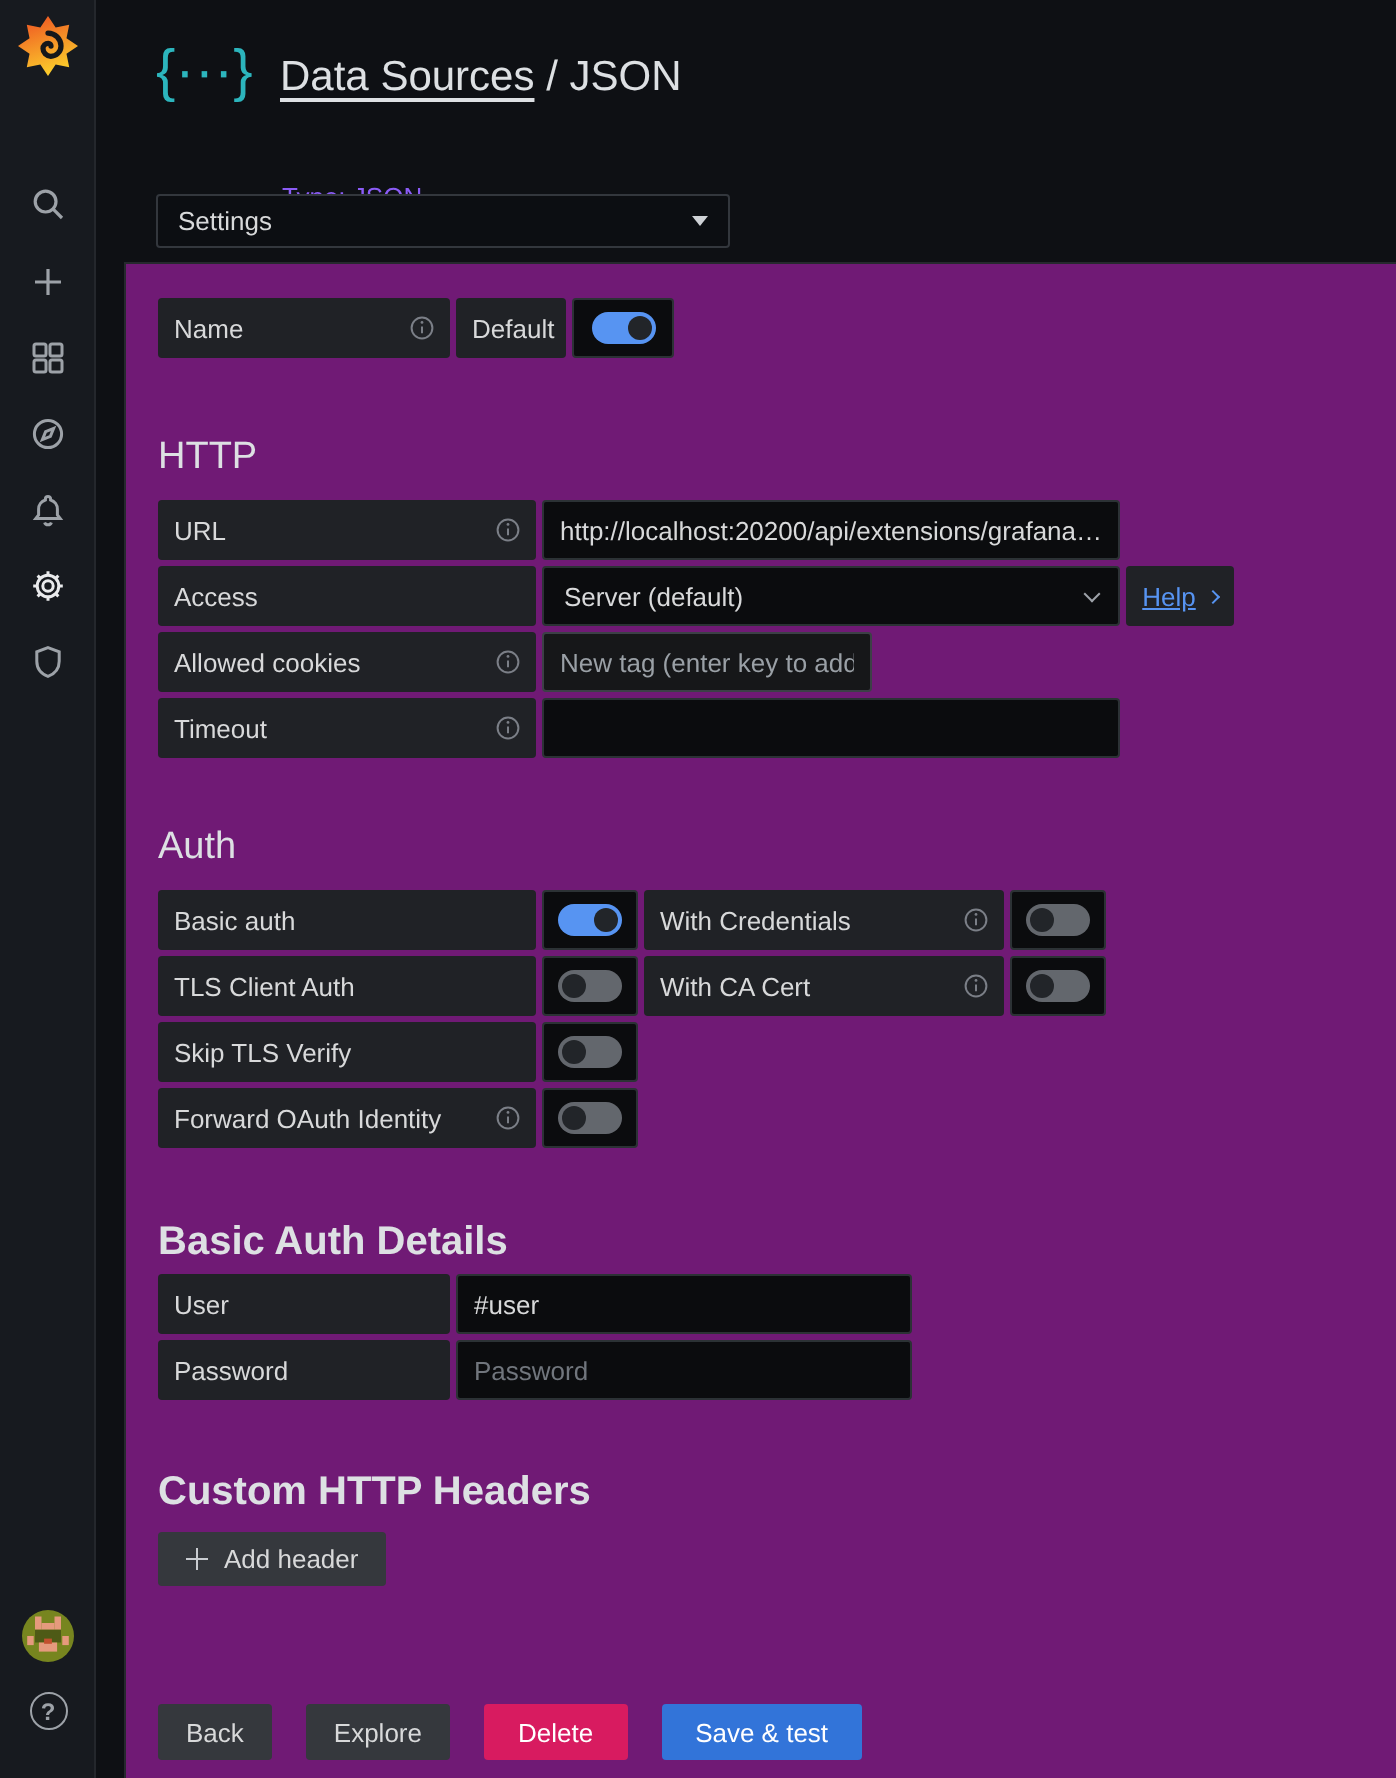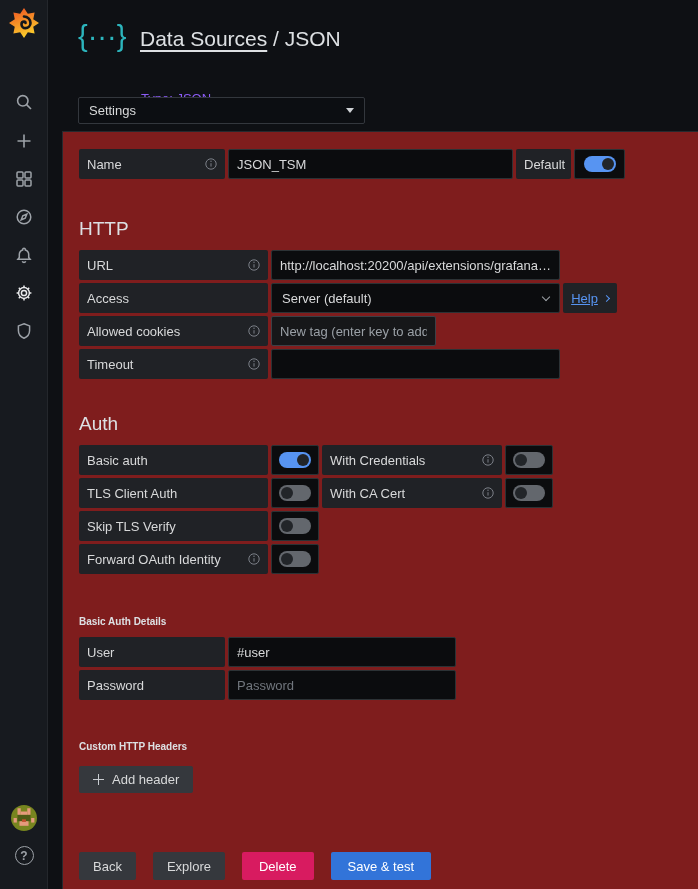--- a/index.html
+++ b/index.html
@@ -25,21 +25,21 @@
 
   .tab-select { position:absolute; left:78px; top:97px; width:287px; height:27px;
                 background:#0c0e12; border:1px solid #33373d; border-radius:2px;
                 display:flex; align-items:center; justify-content:space-between;
                 padding:0 10px; font-size:13px; color:#d8d9da; cursor:pointer; }
   .caret-down { width:0; height:0; border-left:4px solid transparent; border-right:4px solid transparent;
                 border-top:5px solid #cfd2d6; }
 
   
   .panel { position:absolute; left:62px; top:131px; right:0; bottom:0;
-           background:#7f1d1d; border-top:1px solid #26292e; border-left:1px solid #26292e;
+           background:#701a75; border-top:1px solid #26292e; border-left:1px solid #26292e;
            padding:17px 16px; }
 
   .row { display:flex; height:30px; margin-bottom:3px; font-size:13px; }
   .chip { background:#202226; color:#d8d9da; display:flex; align-items:center;
           justify-content:space-between; padding:0 8px; margin-right:3px; border-radius:2px; }
   .lbl { font-weight:500; }
   .w146 { width:146px; } .w189 { width:189px; } .w180 { width:180px; } .w55 { width:55px; }
 
   .input { background:#0b0c0e; border:1px solid #2c3235; border-radius:2px; color:#d8d9da;
            padding:0 8px; margin-right:3px; height:30px; font:13px "Liberation Sans", sans-serif; }
@@ -66,21 +66,21 @@
   .switch.on  { background:#5794f2; }
   .switch.off { background:#63676d; }
   .switch::after { content:""; position:absolute; top:2px; width:12px; height:12px;
                    border-radius:50%; background:#222529; }
   .switch.on::after  { right:2px; }
   .switch.off::after { left:2px; }
 
   h2.section { font-size:19px; font-weight:400; color:#dde0e3; line-height:24px;
                margin:38px 0 9px 0; }
   h2.auth-m { margin-top:33px; }
-  h3.section { font-size:10px; font-weight:700; color:#dde0e3; line-height:17px;
+  h3.section { font-size:20px; font-weight:700; color:#dde0e3; line-height:17px;
                margin:39px 0 7px 0; }
   h3.ch-m { margin:38px 0 11px 0; }
 
   .add-header-btn { margin-top:0; height:27px; background:#35383d; border:none; border-radius:2px;
                     color:#d8d9da; font:13px "Liberation Sans", sans-serif; font-weight:500;
                     padding:0 14px; display:inline-flex; align-items:center; gap:8px; cursor:pointer; }
   .plus-glyph { position:relative; width:11px; height:11px; }
   .plus-glyph::before, .plus-glyph::after { content:""; position:absolute; background:#c9ccd1; }
   .plus-glyph::before { left:5px; top:0; width:1.4px; height:11px; }
   .plus-glyph::after  { top:5px; left:0; width:11px; height:1.4px; }
@@ -200,21 +200,20 @@
     
     <div class="row">
       <div class="chip w146">
         <span class="lbl">Name</span>
         <svg class="info-icon" width="12" height="12" viewBox="0 0 12 12">
           <circle cx="6" cy="6" r="5.2" fill="none" stroke="#7b7f87"></circle>
             <line x1="6" y1="5.2" x2="6" y2="8.6" stroke="#7b7f87"></line>
             <circle cx="6" cy="3.2" r="0.7" fill="#7b7f87"></circle>
         </svg>
       </div>
-      <input class="input i285" value="JSON_TSM" style="">
       <div class="chip w55">
         <span class="lbl">Default</span>
       </div>
       <div class="toggle-box">
           <span class="switch on"></span>
         </div>
     </div>
 
     
     <h2 class="section">HTTP</h2>

